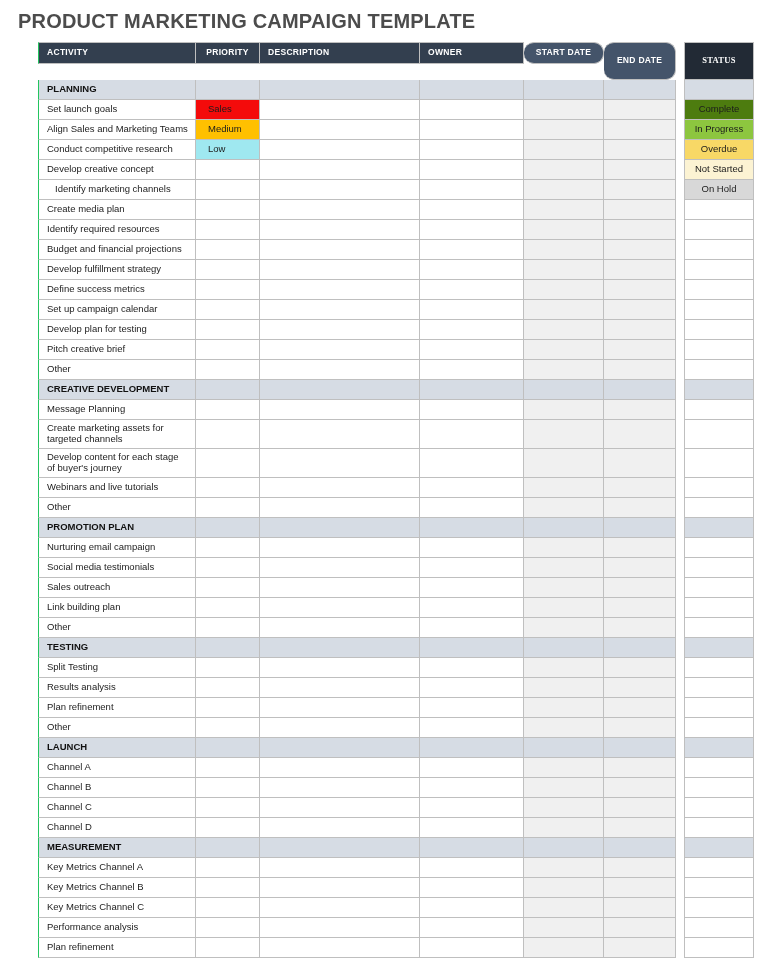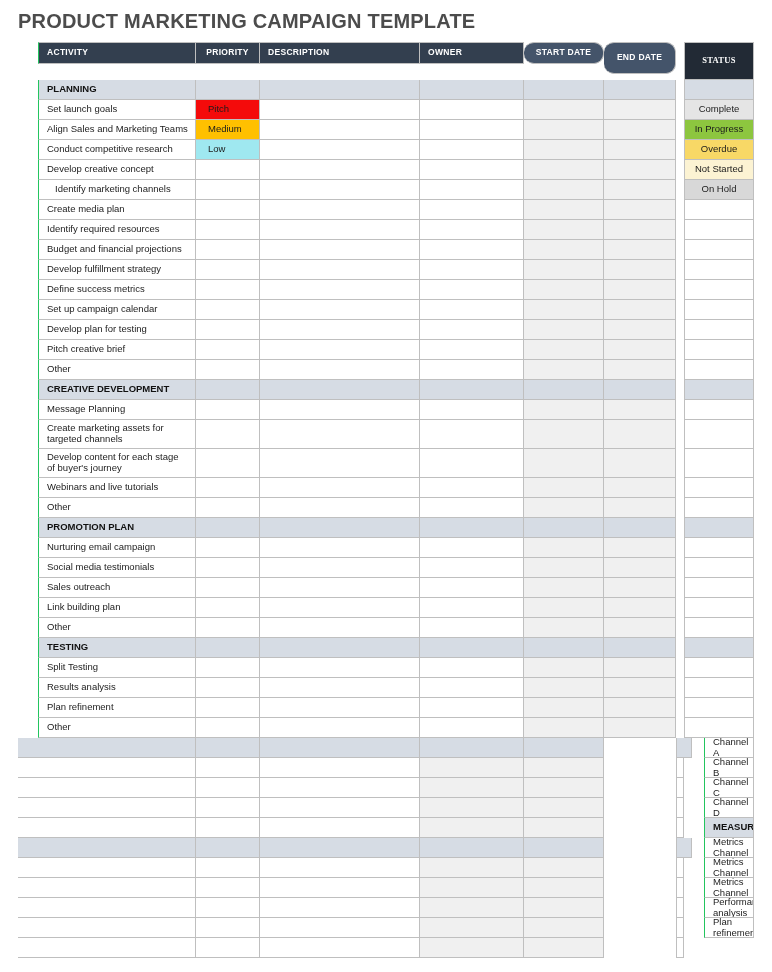--- a/index.html
+++ b/index.html
@@ -72,39 +72,39 @@
 
 <div class="page">
   <div class="title">PRODUCT MARKETING CAMPAIGN TEMPLATE</div>
 
   <div class="grid">
       <div class="c hcell top-row first-col hc-main " style="height: 22px;">ACTIVITY</div>
       <div class="c hcell top-row  hc-main center" style="height: 22px;">PRIORITY</div>
       <div class="c hcell top-row  hc-main " style="height: 22px;">DESCRIPTION</div>
       <div class="c hcell top-row  hc-main " style="height: 22px;">OWNER</div>
       <div class="c hcell top-row  hc-dates center" style="height: 22px;">START DATE</div>
-      <div class="c hcell top-row  hc-dates center" style="height: 32px;">END DATE</div>
+      <div class="c hcell top-row  hc-dates center" style="height: 38px;">END DATE</div>
       <div class="c gapcell" style="height: 22px;"></div>
       <div class="c hcell top-row  hc-status status-col center" style="height: 38px; font-family: Liberation Serif, serif;">STATUS</div>
       <div class="c first-col  section-cell   " style="height: 20px;">PLANNING</div>
       <div class="c   section-cell   " style="height: 20px;"></div>
       <div class="c   section-cell   " style="height: 20px;"></div>
       <div class="c   section-cell   " style="height: 20px;"></div>
       <div class="c   section-cell   " style="height: 20px;"></div>
       <div class="c   section-cell   " style="height: 20px;"></div>
       <div class="c gapcell" style="height: 20px;"></div>
       <div class="c  status-col section-cell   " style="height: 20px;"></div>
       <div class="c first-col     " style="height: 20px;">Set launch goals</div>
-      <div class="c      chip-pad" style="height: 20px; background: rgb(244, 11, 11);">Pitch</div>
-      <div class="c      " style="height: 20px;"></div>
-      <div class="c      " style="height: 20px;"></div>
-      <div class="c    date-cell  " style="height: 20px;"></div>
-      <div class="c    date-cell  " style="height: 20px;"></div>
-      <div class="c gapcell" style="height: 20px;"></div>
-      <div class="c  status-col   center " style="height: 20px; background: #e5e5e5;">Complete</div>
+      <div class="c      chip-pad" style="height: 20px; background: rgb(244, 11, 11);">Sales</div>
+      <div class="c      " style="height: 20px;"></div>
+      <div class="c      " style="height: 20px;"></div>
+      <div class="c    date-cell  " style="height: 20px;"></div>
+      <div class="c    date-cell  " style="height: 20px;"></div>
+      <div class="c gapcell" style="height: 20px;"></div>
+      <div class="c  status-col   center " style="height: 20px; background: #4d7c0f;">Complete</div>
       <div class="c first-col     " style="height: 20px;">Align Sales and Marketing Teams</div>
       <div class="c      chip-pad" style="height: 20px; background: rgb(255, 192, 0);">Medium</div>
       <div class="c      " style="height: 20px;"></div>
       <div class="c      " style="height: 20px;"></div>
       <div class="c    date-cell  " style="height: 20px;"></div>
       <div class="c    date-cell  " style="height: 20px;"></div>
       <div class="c gapcell" style="height: 20px;"></div>
       <div class="c  status-col   center " style="height: 20px; background: rgb(141, 198, 63);">In Progress</div>
       <div class="c first-col     " style="height: 20px;">Conduct competitive research</div>
       <div class="c      chip-pad" style="height: 20px; background: rgb(159, 232, 240);">Low</div>
@@ -331,20 +331,21 @@
       <div class="c gapcell" style="height: 20px;"></div>
       <div class="c  status-col   center " style="height: 20px;"></div>
       <div class="c first-col     " style="height: 20px;">Other</div>
       <div class="c      " style="height: 20px;"></div>
       <div class="c      " style="height: 20px;"></div>
       <div class="c      " style="height: 20px;"></div>
       <div class="c    date-cell  " style="height: 20px;"></div>
       <div class="c    date-cell  " style="height: 20px;"></div>
       <div class="c gapcell" style="height: 20px;"></div>
       <div class="c  status-col   center " style="height: 20px;"></div>
+      <div class="c first-col  section-cell   " style="height: 20px;">LAUNCH</div>
       <div class="c   section-cell   " style="height: 20px;"></div>
       <div class="c   section-cell   " style="height: 20px;"></div>
       <div class="c   section-cell   " style="height: 20px;"></div>
       <div class="c   section-cell   " style="height: 20px;"></div>
       <div class="c   section-cell   " style="height: 20px;"></div>
       <div class="c gapcell" style="height: 20px;"></div>
       <div class="c  status-col section-cell   " style="height: 20px;"></div>
       <div class="c first-col     " style="height: 20px;">Channel A</div>
       <div class="c      " style="height: 20px;"></div>
       <div class="c      " style="height: 20px;"></div>

